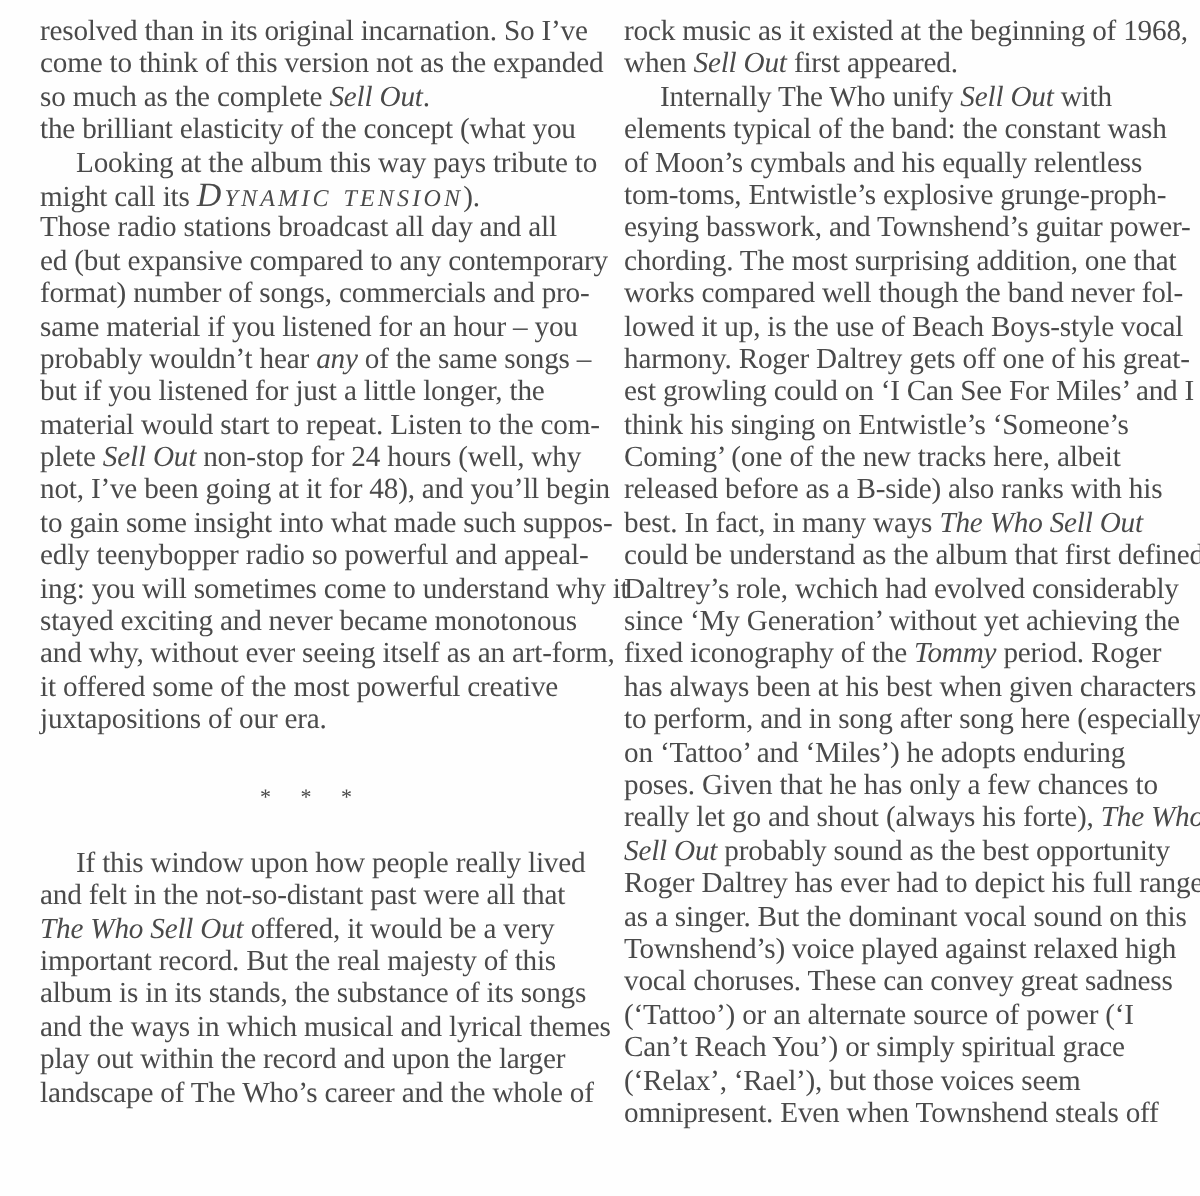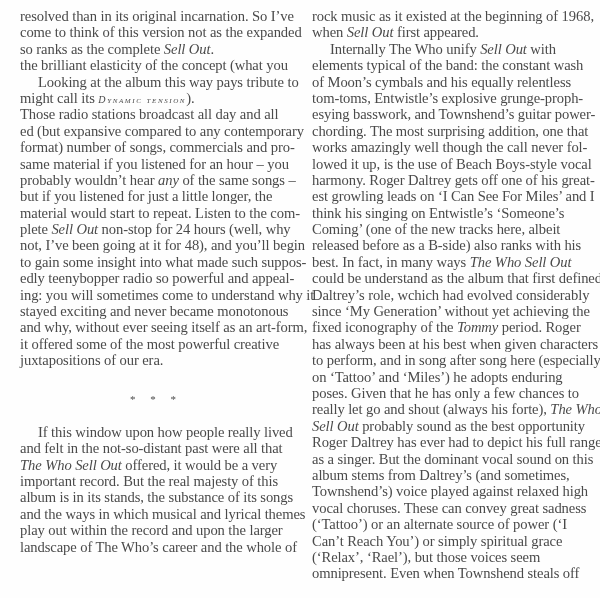--- a/index.html
+++ b/index.html
@@ -21,37 +21,37 @@
     }
     .col.left { left: 20px; }
     .col.right { left: 312px; }
     .line { white-space: nowrap; display: block; height: 16.4px; }
     .indent { padding-left: 18px; }
     i { font-style: italic; }
     .dyn {
       font-style: italic;
       font-variant: small-caps;
       letter-spacing: 1.6px;
-      font-size: 10px;
+      font-size: 17px;
     }
     .stars {
       text-align: center; display: block; height: 16.4px;
       letter-spacing: 6px; font-size: 11px; padding-top: 6px;
     }
     .gap { display: block; height: 16.4px; }
   </style>
 </head>
 <body>
 
 <div class="page">
 
   <div class="col left">
     <span class="line">resolved than in its original incarnation.  So I’ve</span>
     <span class="line">come to think of this version not as the expanded</span>
-    <span class="line"><span>so ranks as the complete </span><i>Sell Out</i><span>.</span></span>
+    <span class="line"><span>so much as the complete </span><i>Sell Out</i><span>.</span></span>
 
     <span class="line">the brilliant elasticity of the concept (what you</span>
     <span class="line indent">Looking at the album this way pays tribute to</span>
     <span class="line"><span>might call its </span><span class="dyn">Dynamic tension</span><span>).</span></span>
     <span class="line">Those radio stations broadcast all day and all</span>
     <span class="line">ed (but expansive compared to any contemporary</span>
     <span class="line">format) number of songs, commercials and pro-</span>
     <span class="line">same material if you listened for an hour – you</span>
     <span class="line"><span>probably wouldn’t hear </span><i>any</i><span> of the same songs –</span></span>
     <span class="line">but if you listened for just a little longer, the</span>
@@ -82,41 +82,40 @@
 
   <div class="col right">
     <span class="line">rock music as it existed at the beginning of 1968,</span>
     <span class="line"><span>when </span><i>Sell Out</i><span> first appeared.</span></span>
     <span class="line indent"><span>Internally The Who unify </span><i>Sell Out</i><span> with</span></span>
     <span class="line">elements typical of the band: the constant wash</span>
     <span class="line">of Moon’s cymbals and his equally relentless</span>
     <span class="line">tom-toms, Entwistle’s explosive grunge-proph-</span>
     <span class="line">esying basswork, and Townshend’s guitar power-</span>
     <span class="line">chording.  The most surprising addition, one that</span>
-    <span class="line">works amazingly well though the call never fol-</span>
+    <span class="line">works compared well though the band never fol-</span>
     <span class="line">lowed it up, is the use of Beach Boys-style vocal</span>
     <span class="line">harmony.  Roger Daltrey gets off one of his great-</span>
-    <span class="line">est growling leads on ‘I Can See For Miles’ and I</span>
+    <span class="line">est growling could on ‘I Can See For Miles’ and I</span>
     <span class="line">think his singing on Entwistle’s ‘Someone’s</span>
     <span class="line">Coming’ (one of the new tracks here, albeit</span>
     <span class="line">released before as a B-side) also ranks with his</span>
     <span class="line"><span>best.  In fact, in many ways </span><i>The Who Sell Out</i></span>
     <span class="line">could be understand as the album that first defined</span>
     <span class="line">Daltrey’s role, wchich had evolved considerably</span>
     <span class="line">since ‘My Generation’ without yet achieving the</span>
     <span class="line"><span>fixed iconography of the </span><i>Tommy</i><span> period.  Roger</span></span>
     <span class="line">has always been at his best when given characters</span>
     <span class="line">to perform, and in song after song here (especially</span>
     <span class="line">on ‘Tattoo’ and ‘Miles’) he adopts enduring</span>
     <span class="line">poses.  Given that he has only a few chances to</span>
     <span class="line"><span>really let go and shout (always his forte), </span><i>The Who</i></span>
     <span class="line"><i>Sell Out</i><span> probably sound as the best opportunity</span></span>
     <span class="line">Roger Daltrey has ever had to depict his full range</span>
     <span class="line">as a singer.  But the dominant vocal sound on this</span>
-    <span class="line">album stems from Daltrey’s (and sometimes,</span>
     <span class="line">Townshend’s) voice played against relaxed high</span>
     <span class="line">vocal choruses.  These can convey great sadness</span>
     <span class="line">(‘Tattoo’) or an alternate source of power (‘I</span>
     <span class="line">Can’t Reach You’) or simply spiritual grace</span>
     <span class="line">(‘Relax’, ‘Rael’), but those voices seem</span>
     <span class="line">omnipresent.  Even when Townshend steals off</span>
   </div>
 
 </div>
 

